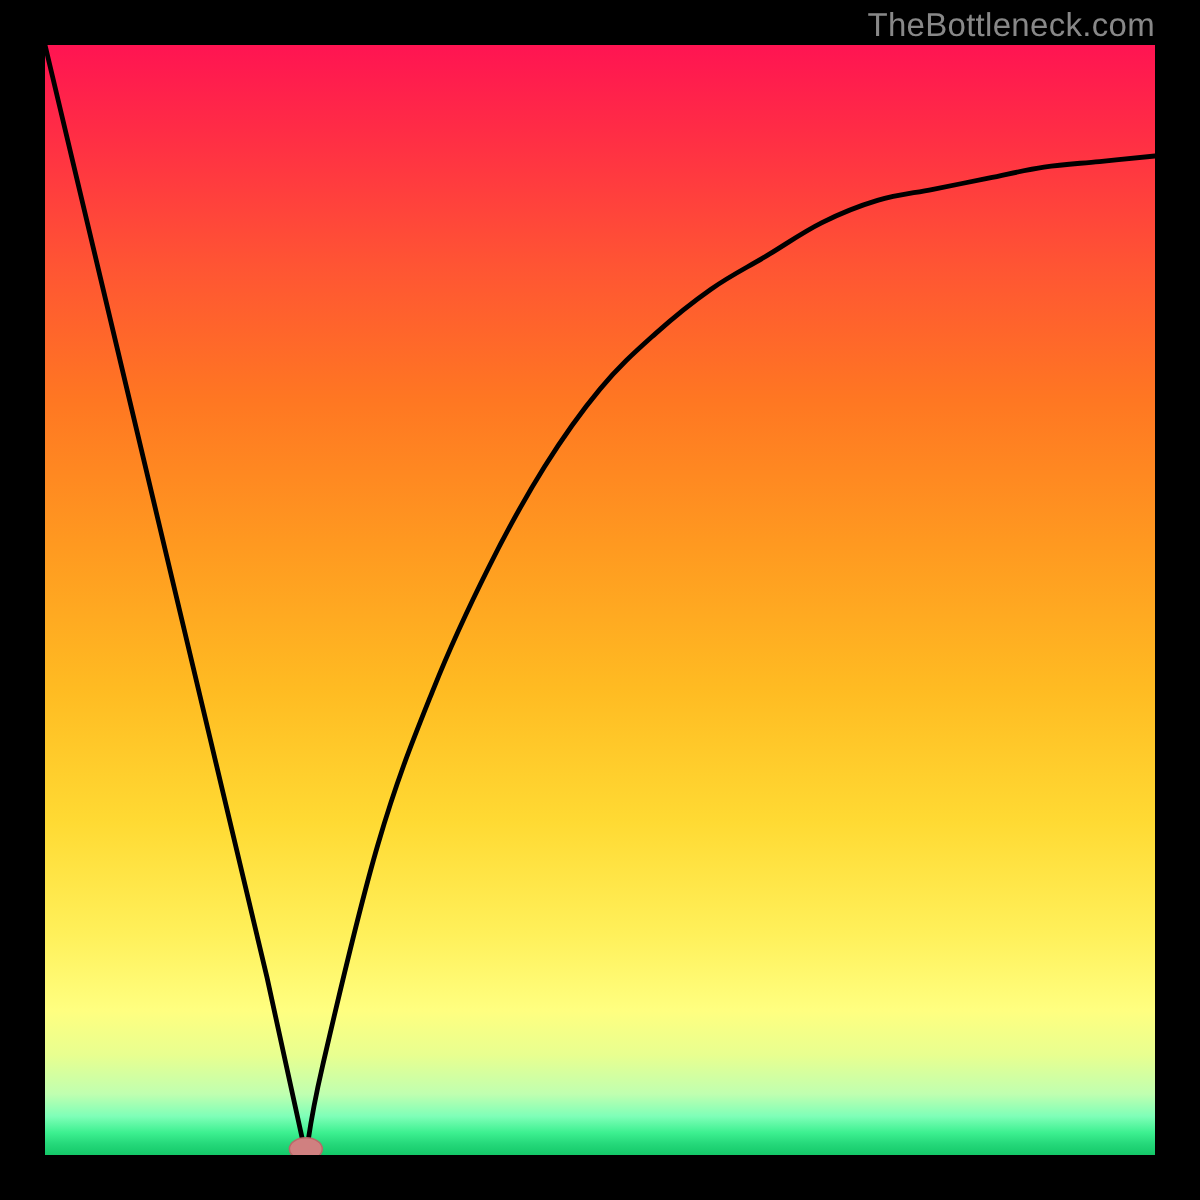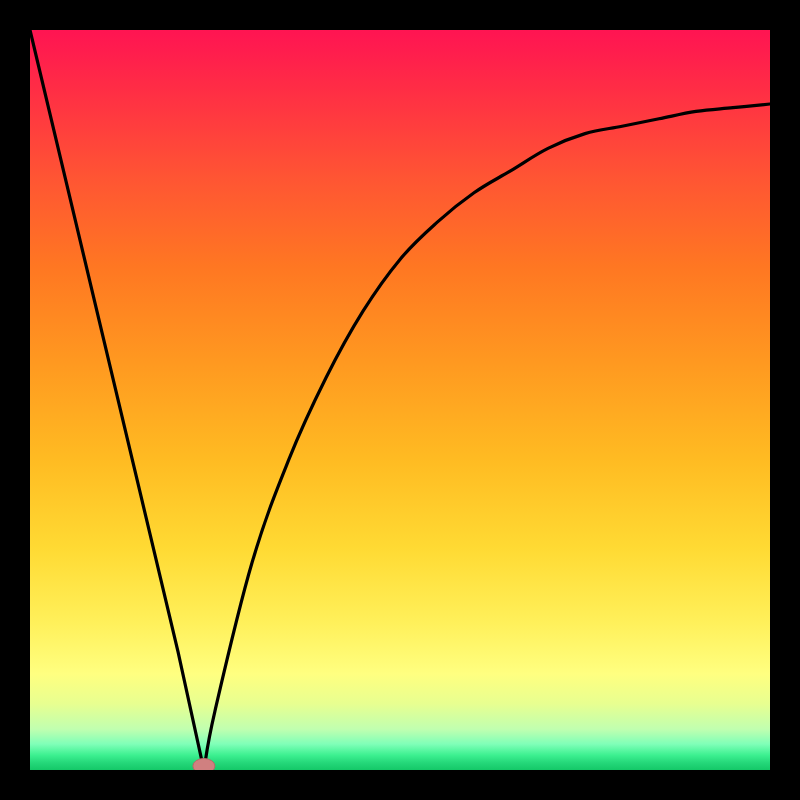--- a/index.html
+++ b/index.html
@@ -67,20 +67,21 @@
     top: 0;
     left: 0;
     width: 100%;
     height: 100%;
   }
 </style>
 </head>
 <body>
 
 <div class="frame">
+  <div class="watermark">TheBottleneck.com</div>
   <div class="plot-area">
     <div class="gradient-bg"></div>
     <svg class="curve-layer" viewBox="0 0 740 740" preserveAspectRatio="none">
       <g id="curve-group">
           <path d="M 0 0 L 37 155.39999999999998 L 74 310.8 L 111 466.2 L 148 621.6 L 173.89999999999998 740" fill="none" stroke="#000000" stroke-width="3.2" stroke-linecap="round" stroke-linejoin="round"></path>
           <path d="M 173.89999999999998 740 C 175.89799999999997 729.3439999999999, 176.34199999999998 718.096, 185 680.8 C 193.65800000000002 643.5039999999999, 208.68 578.088, 222 532.8 C 235.32 487.51199999999994, 245.68 462.5, 259 429.2 C 272.32 395.9, 282.68 374.43999999999994, 296 347.79999999999995 C 309.32 321.15999999999997, 319.68 302.51199999999994, 333 281.2 C 346.32 259.88800000000003, 356.68 245.38400000000004, 370 229.40000000000003 C 383.32 213.41600000000003, 393.68000000000006 204.38799999999998, 407.00000000000006 192.39999999999998 C 420.32000000000005 180.41199999999998, 430.68 172.12399999999997, 444 162.79999999999995 C 457.32 153.47599999999994, 467.68 148.5919999999999, 481 140.5999999999999 C 494.32 132.60799999999992, 504.68 125.05999999999996, 518 118.39999999999998 C 531.32 111.74, 541.68 107.596, 555 103.60000000000002 C 568.32 99.60400000000004, 578.68 98.86400000000006, 592 96.20000000000005 C 605.32 93.53600000000003, 615.68 91.46399999999997, 629 88.79999999999995 C 642.32 86.13599999999994, 652.68 83.39799999999998, 666 81.39999999999998 C 679.32 79.40199999999997, 689.68 79.03199999999993, 703 77.69999999999993 C 716.32 76.36799999999994, 733.34 74.66599999999998, 740 74" fill="none" stroke="#000000" stroke-width="3.2" stroke-linecap="round" stroke-linejoin="round"></path>
         </g>
       <g id="marker-group">
           <ellipse cx="173.89999999999998" cy="736" rx="11" ry="7.5" fill="#d08080" stroke="#b86868" stroke-width="1"></ellipse>
         </g>

